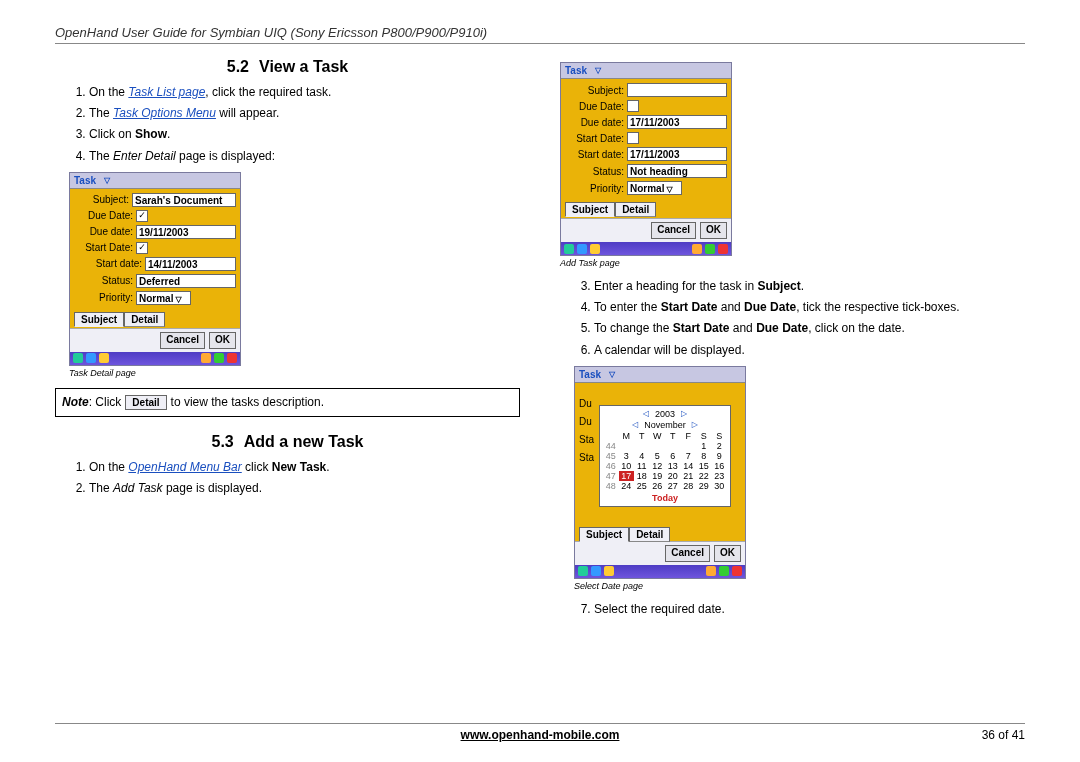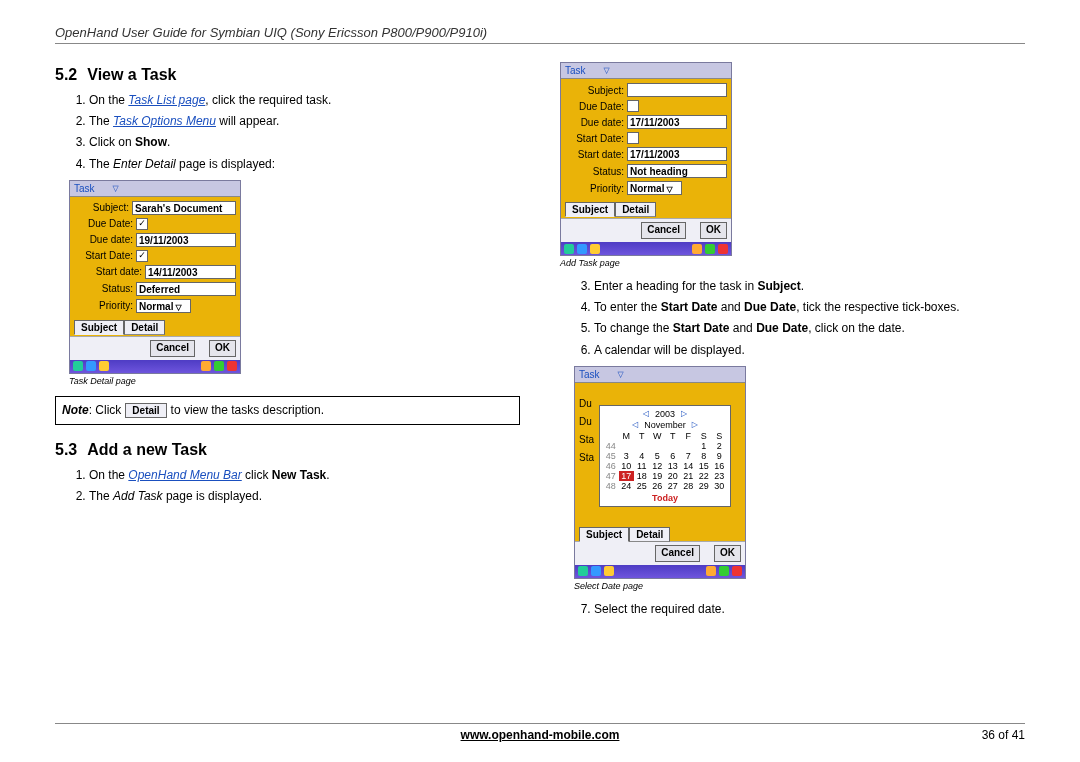--- a/index.html
+++ b/index.html
@@ -7,21 +7,21 @@
     font-size: 12px;
     margin: 0;
     padding: 25px 55px 20px 55px;
     width: 1080px;
     height: 762px;
     box-sizing: border-box;
     color: #000;
   }
   .header-rule { border-top: 1px solid #888; margin: 2px 0 14px 0; }
   .doc-header { font-style: italic; font-size: 13px; color: #333; margin-bottom: 3px; }
-  h2 { font-size: 16px; font-weight: bold; margin: 8px 0 8px 0; }
+  h2 { font-size: 16px; font-weight: bold; margin: 0 0 8px 0; text-align: center; }
   h2 .secnum { display:inline-block; margin-right: 10px; }
   .columns { display: flex; gap: 40px; }
   .col { flex: 1; min-width: 0; }
   ol.steps { margin: 0 0 8px 0; padding-left: 34px; }
   ol.steps li { margin-bottom: 5px; line-height: 1.35; }
   .link { color: #1a4fbf; text-decoration: underline; font-style: italic; }
   .boldlink { color: #1a4fbf; text-decoration: underline; font-style: italic; font-weight: normal; }
   .ital { font-style: italic; }
   .bold { font-weight: bold; }
 
@@ -33,35 +33,35 @@
     font-size: 10px;
     margin-left: 14px;
     margin-top: 4px;
     margin-bottom: 2px;
   }
   .phone .menubar {
     background: #c7c7e2;
     border-bottom: 1px solid #888;
     padding: 2px 4px;
     color: #1a4fbf;
-    font-weight: normal;
+    font-weight: bold;
     font-size: 10px;
-    display:flex; align-items:center; gap:18px;
+    display:flex; align-items:center; gap:8px;
   }
   .phone .menubar .tri { font-size:8px; }
   .phone .body { padding: 4px 4px 2px 4px; background: #eab308; }
   .phone .row { display:flex; align-items:center; justify-content:flex-end; margin-bottom: 3px; gap:3px; }
   .phone .row .lbl { text-align:right; flex:0 0 55px; color:#000; }
   .phone .field { border:1px solid #666; background:#fff; height:14px; padding:0 2px; line-height:14px; font-size:10px; box-sizing:border-box; }
   .phone .checkbox { width:12px; height:12px; border:1px solid #666; background:#fff; display:inline-flex; align-items:center; justify-content:center; box-sizing:border-box; }
   .phone .checkbox.checked::after { content:"✓"; font-size:9px; line-height:9px; color:#000; }
   .phone .tabrow { display:flex; gap:0; margin-top:6px; }
   .phone .tab { border:1px solid #666; background:#efeff6; padding:1px 6px; font-weight:bold; border-bottom:1px solid #888; position:relative; top:1px; }
   .phone .tab.active { background:#efeff6; border-bottom:1px solid #efeff6; }
-  .phone .btnrow { display:flex; justify-content:flex-end; gap:14px; padding:3px 4px; border-top:1px solid #aaa; background:#efeff6; }
+  .phone .btnrow { display:flex; justify-content:flex-end; gap:4px; padding:3px 4px; border-top:1px solid #aaa; background:#efeff6; }
   .phone .pbtn { border:1px solid #666; background:#e5e5ec; padding:0 5px; height:15px; line-height:14px; font-size:10px; font-weight:bold; }
   .phone .statusbar { height:13px; background: linear-gradient(#4e3cc4,#6e55dd); display:flex; align-items:center; gap:3px; padding:0 3px; }
   .phone .statusbar .ic { width:10px; height:10px; border-radius:2px; }
   .phone .statusbar .flex { flex:1; }
   .caption { font-style: italic; font-size: 9px; margin-left:14px; margin-bottom:10px; }
   .selectchev { font-size:8px; margin-left:2px; }
   .notebox { border:1px solid #000; padding:6px 6px; margin: 10px 0 16px 0; font-size:12px; display:flex; align-items:center; flex-wrap:wrap; gap:4px; }
   .detailbtn { border:1px solid #666; background:#efeff6; padding:1px 6px; font-size:10px; font-weight:bold; display:inline-block; }
 
   

